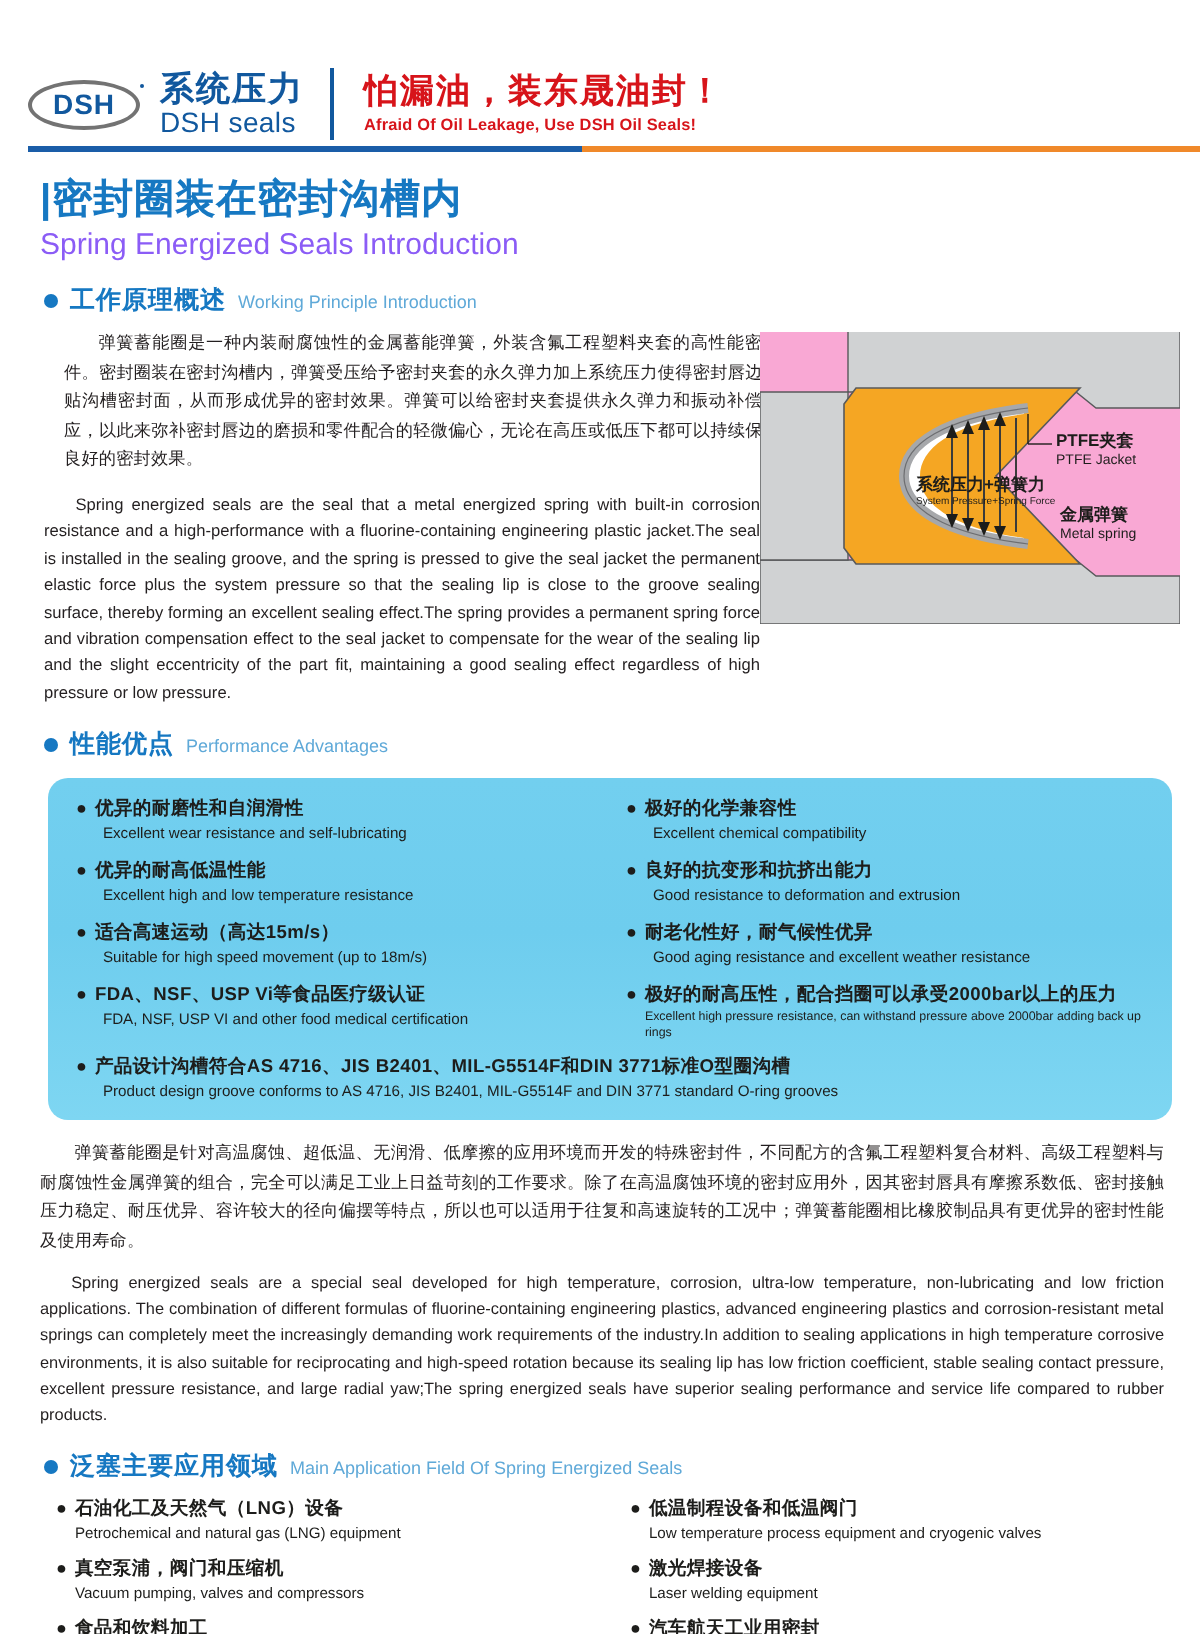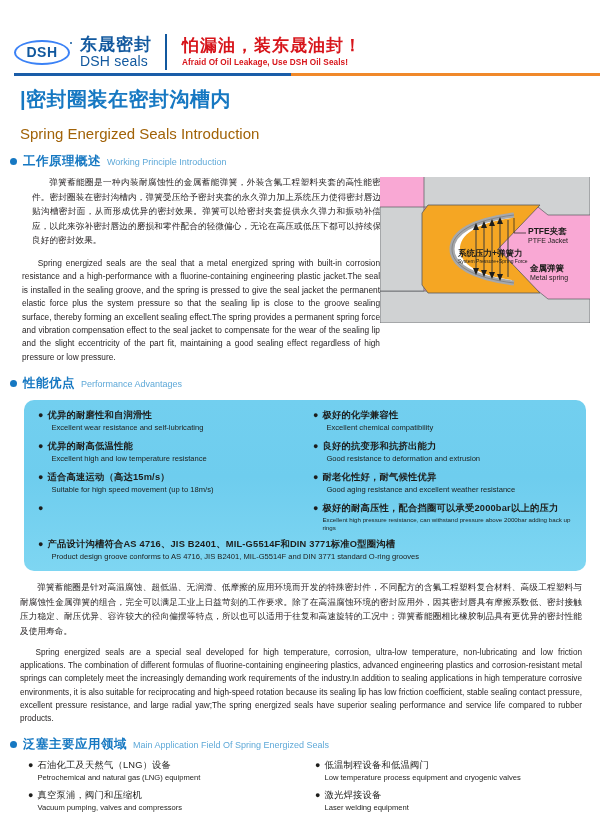--- a/index.html
+++ b/index.html
@@ -9,21 +9,21 @@
     font-family: "Liberation Sans", "DejaVu Sans", sans-serif;
     color: #231f20;
     overflow: hidden;
   }
   .page { position: relative; width: 600px; height: 817px; padding: 0; }
 
   
   .header { position: relative; height: 78px; padding: 26px 0 0 14px; display: flex; align-items: center; }
   .logo-block { display: flex; align-items: center; gap: 6px; }
   .logo-oval {
-    width: 56px; height: 25px; border: 2px solid #3b82f6; border-radius: 50%;
+    width: 56px; height: 25px; border: 2px solid #737373; border-radius: 50%;
     display: flex; align-items: center; justify-content: center;
     color: #11589e; font-weight: bold; font-size: 14px; letter-spacing: .5px;
     font-family: "Liberation Sans", sans-serif; position: relative;
   }
   .logo-oval::after{
     content:""; position:absolute; right:-4px; top:0px; width:2px; height:2px;
     background:#11589e; border-radius:50%;
   }
   .logo-words { line-height: 1.05; padding-left: 4px; }
   .logo-cn { color: #11589e; font-weight: bold; font-size: 17px; letter-spacing: 1px; }
@@ -33,23 +33,23 @@
   .slogan-cn { color: #d7141a; font-weight: bold; font-size: 17px; letter-spacing: 1px; }
   .slogan-en { color: #d7141a; font-weight: bold; font-size: 8.2px; letter-spacing: .1px; margin-top: 2px; }
 
   .rule { position: absolute; left: 14px; right: 0; top: 73px; height: 3px; display: flex; }
   .rule-blue { width: 277px; background: #1a5da8; }
   .rule-orange { flex: 1; background: #f0892a; }
 
   
   .doc-title { padding: 8px 0 0 20px; }
   .doc-title-cn { color: #1678c2; font-weight: bold; font-size: 20px; letter-spacing: .5px; }
-  .doc-title-en { color: #a16207; font-size: 15px; margin-top: 12px; letter-spacing: 0px; }
-
-  .sec-head { display: flex; align-items: baseline; gap: 6px; padding: 11px 0 3px 10px; }
+  .doc-title-en { color: #8b5cf6; font-size: 15px; margin-top: 1px; letter-spacing: 0px; }
+
+  .sec-head { display: flex; align-items: baseline; gap: 6px; padding: 11px 0 3px 22px; }
   .sec-dot { width: 7px; height: 7px; border-radius: 50%; background: #1678c2; display:inline-block; align-self:center;}
   .sec-cn { color: #1678c2; font-weight: bold; font-size: 12.5px; letter-spacing: .5px; }
   .sec-en { color: #5fa9d8; font-size: 9px; }
 
   
   .principle { position: relative; padding: 2px 0 0 0; }
   .p-cn {
     width: 358px; margin-left: 32px;
     font-size: 8.6px; line-height: 14.6px; text-align: justify; color: #231f20;
     text-indent: 2em; letter-spacing: .1px;
@@ -94,33 +94,33 @@
   .sum-en {
     margin: 8px 18px 0 20px; font-size: 8.2px; line-height: 13.2px;
     text-align: justify; text-indent: 1.9em; color:#231f20;
   }
 
   
   .app-cols { display: flex; margin: 3px 14px 0 28px; }
   .app-col { width: 50%; }
   .app-col.right { padding-left: 8px; }
   .app-item { display: flex; margin-bottom: 6px; }
-  .app-cn { font-size: 9.3px; font-weight: normal; color:#1d1d1b; line-height: 12px; letter-spacing:.2px;}
+  .app-cn { font-size: 9.3px; font-weight: bold; color:#1d1d1b; line-height: 12px; letter-spacing:.2px;}
   .app-en { font-size: 7.6px; color:#1d1d1b; line-height: 10.5px; margin-top: 1.5px; }
 </style>
 </head>
 <body>
 
 <div class="page">
 
   <div class="header">
     <div class="logo-block">
       <div class="logo-oval">DSH</div>
       <div class="logo-words">
-        <div class="logo-cn">东晟密封</div>
+        <div class="logo-cn">系统压力</div>
         <div class="logo-en">DSH seals</div>
       </div>
       <div class="logo-sep"></div>
       <div class="slogan">
         <div class="slogan-cn">怕漏油，装东晟油封！</div>
         <div class="slogan-en">Afraid Of Oil Leakage, Use DSH Oil Seals!</div>
       </div>
     </div>
     <div class="rule">
       <div class="rule-blue"></div>
@@ -221,20 +221,24 @@
         </div>
         <div class="adv-item">
           <span class="bullet">●</span>
           <div>
             <div class="adv-cn">适合高速运动（高达15m/s）</div>
             <div class="adv-en">Suitable for high speed movement (up to 18m/s)</div>
           </div>
         </div>
         <div class="adv-item">
           <span class="bullet">●</span>
+          <div>
+            <div class="adv-cn">FDA、NSF、USP Vi等食品医疗级认证</div>
+            <div class="adv-en">FDA, NSF, USP VI and other food medical certification</div>
+          </div>
         </div>
       </div>
       <div class="adv-col right">
         <div class="adv-item">
           <span class="bullet">●</span>
           <div>
             <div class="adv-cn">极好的化学兼容性</div>
             <div class="adv-en">Excellent chemical compatibility</div>
           </div>
         </div>

